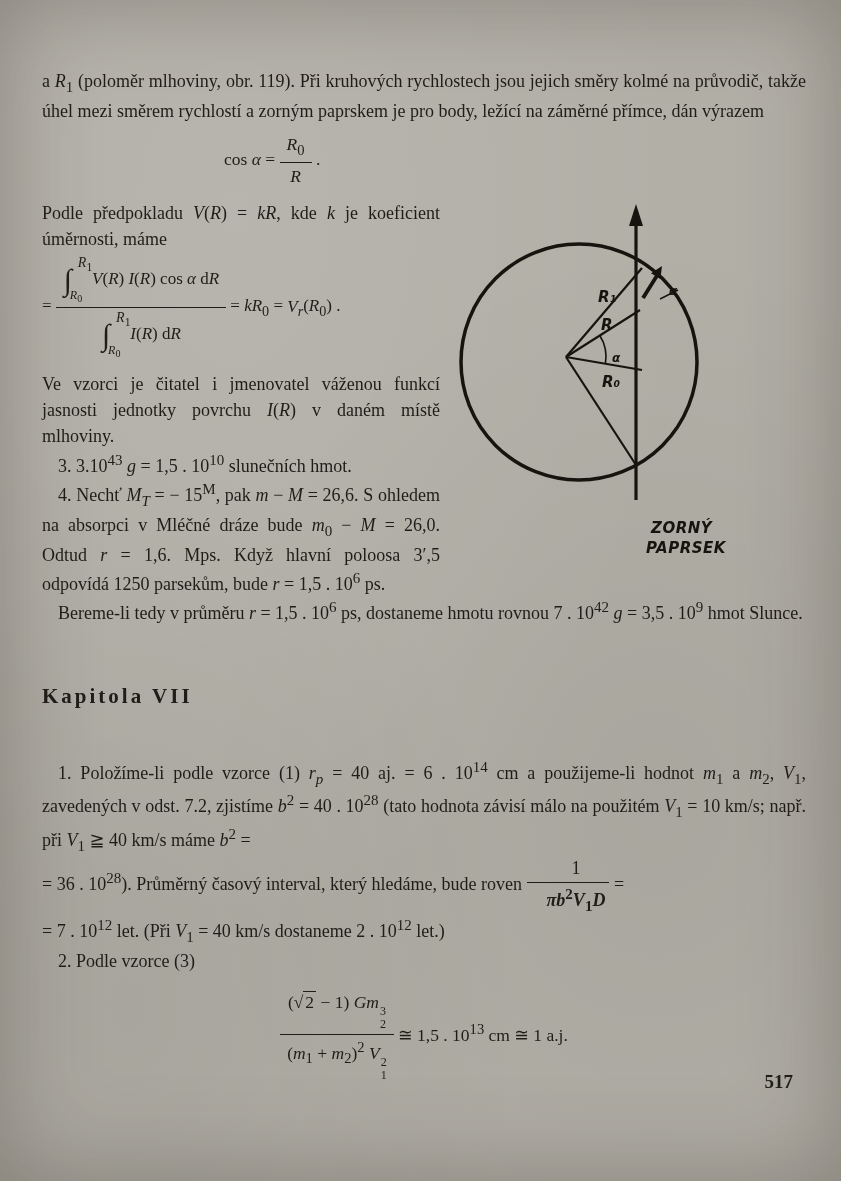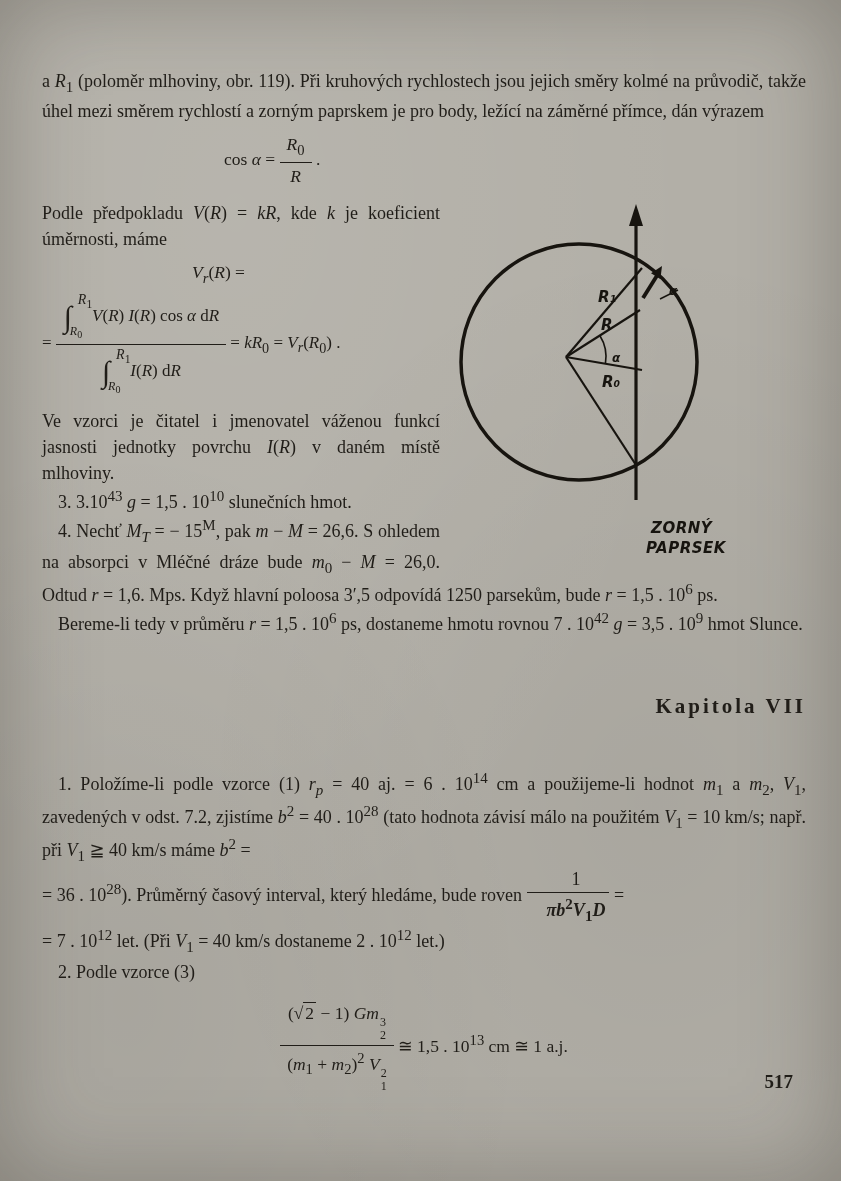--- a/index.html
+++ b/index.html
@@ -46,21 +46,21 @@
   .bigint { position: relative; display: inline-block; font-style: normal; font-size: 30px; line-height: 1; vertical-align: middle; padding: 9px 20px 9px 1px; }
   .bigint .lt { position: absolute; top: 0;  left: 15px; font-size: 14px; line-height: 1; }
   .bigint .lb { position: absolute; bottom: 0; left: 7px; font-size: 12px; line-height: 1; }
 
   .stack { display: inline-flex; flex-direction: column; align-items: center; font-size: 12px; line-height: 1.08; vertical-align: -7px; margin-left: 1px; }
   .sqrt { white-space: nowrap; }
   .sqrt .ov { border-top: 1.5px solid #201d18; padding: 0 2px; }
 
   .chapter {
     clear: both;
-    text-align: right;
+    text-align: left;
     font-size: 21px;
     font-weight: bold;
     letter-spacing: 3px;
     margin: 54px 0 46px;
   }
 
   .figure { float: right; width: 352px; margin: 2px 0 6px 14px; }
   .fig-svg { display: block; margin: 0; }
   .figlab { font-family: "DejaVu Sans", sans-serif; font-style: italic; font-weight: bold; font-size: 15px; fill: #17140f; }
   .figlab-sm { font-family: "DejaVu Sans", sans-serif; font-style: italic; font-weight: bold; font-size: 12px; fill: #17140f; }
@@ -97,21 +97,20 @@
         <text class="figlab-sm" x="158" y="160">α</text>
         <text class="figlab" x="148" y="185">R₀</text>
         <text class="figlab-sm" x="215" y="93">α</text>
         <text class="figsight" x="197" y="331">ZORNÝ</text>
         <text class="figsight" x="192" y="351">PAPRSEK</text>
       </svg>
     </aside>
 
     <p class="para">Podle předpokladu <i>V</i>(<i>R</i>) = <i>kR</i>, kde <i>k</i> je koeficient úměrnosti, máme</p>
 
-    <div class="equation eq-vr"><i>V<sub>r</sub></i>(<i>R</i>) =</div>
 
     <div class="equation eq-main">= <span class="frac"><span class="num"><span class="bigint">∫<span class="lt"><i>R</i><sub>1</sub></span><span class="lb"><i>R</i><sub>0</sub></span></span><i>V</i>(<i>R</i>) <i>I</i>(<i>R</i>) cos <i>α</i> d<i>R</i></span><span class="den"><span class="bigint">∫<span class="lt"><i>R</i><sub>1</sub></span><span class="lb"><i>R</i><sub>0</sub></span></span><i>I</i>(<i>R</i>) d<i>R</i></span></span> = <i>kR</i><sub>0</sub> = <i>V<sub>r</sub></i>(<i>R</i><sub>0</sub>) .</div>
 
     <p class="para">Ve vzorci je čitatel i jmenovatel váženou funkcí jasnosti jednotky povrchu <i>I</i>(<i>R</i>) v daném místě mlhoviny.</p>
 
     <p class="para indent">3. 3.10<sup>43</sup> <i>g</i> = 1,5 . 10<sup>10</sup> slunečních hmot.</p>
 
     <p class="para indent">4. Nechť <i>M<sub>T</sub></i> = − 15<sup>M</sup>, pak <i>m</i> − <i>M</i> = 26,6. S ohledem na absorpci v Mléčné dráze bude <i>m</i><sub>0</sub> − <i>M</i> = 26,0. Odtud <i>r</i> = 1,6. Mps. Když hlavní poloosa 3′,5 odpovídá 1250 parsekům, bude <i>r</i> = 1,5 . 10<sup>6</sup> ps.</p>
 
 

